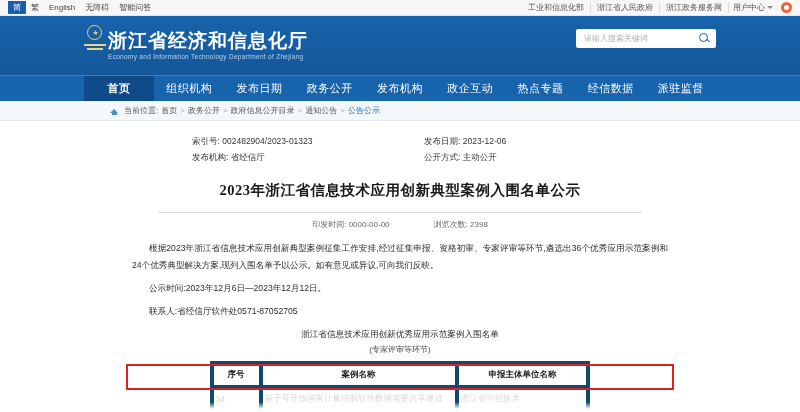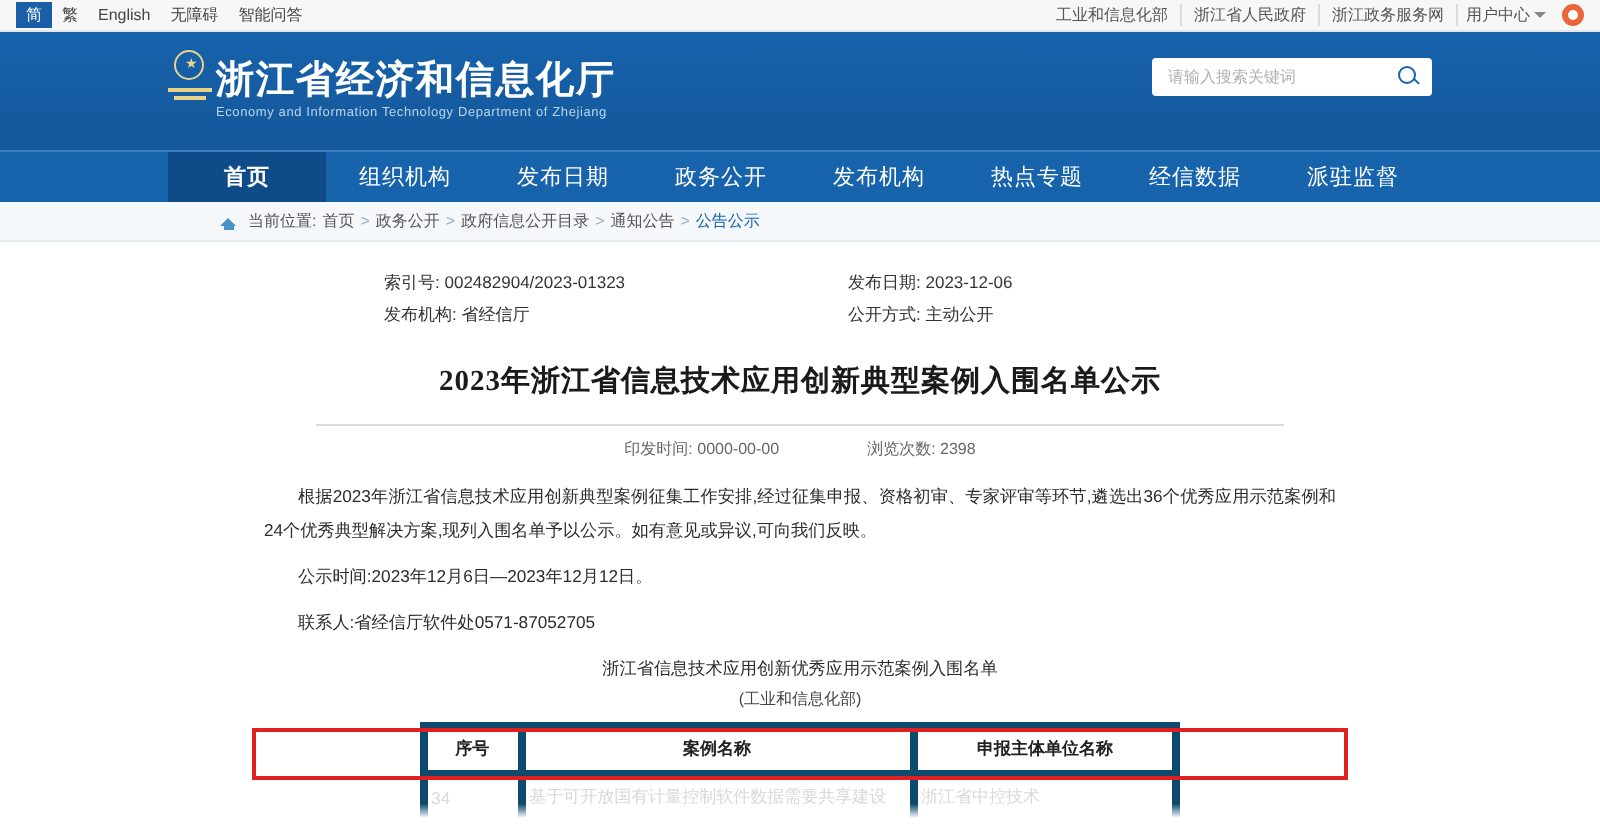--- a/index.html
+++ b/index.html
@@ -380,20 +380,21 @@
       <span class="search-ico"></span>
     </div>
   </div>
 
   <div class="mainnav">
     <div class="nav-item active">首页</div>
     <div class="nav-item">组织机构</div>
     <div class="nav-item">发布日期</div>
     <div class="nav-item">政务公开</div>
     <div class="nav-item">发布机构</div>
+    <div class="nav-item">政企互动</div>
     <div class="nav-item">热点专题</div>
     <div class="nav-item">经信数据</div>
     <div class="nav-item">派驻监督</div>
   </div>
 
   <div class="crumb-bar">
     <span class="home-ico"></span>
     <span>当前位置:</span>
     <span class="crumb-link">首页</span>
     <span class="crumb-sep">&gt;</span>
@@ -444,21 +445,21 @@
           <span>浏览次数:</span>
           <span>2398</span>
         </div>
       </div>
 
       <div class="para indent">根据2023年浙江省信息技术应用创新典型案例征集工作安排,经过征集申报、资格初审、专家评审等环节,遴选出36个优秀应用示范案例和24个优秀典型解决方案,现列入围名单予以公示。如有意见或异议,可向我们反映。</div>
       <div class="para indent">公示时间:2023年12月6日—2023年12月12日。</div>
       <div class="para indent">联系人:省经信厅软件处0571-87052705</div>
 
       <div class="table-caption">浙江省信息技术应用创新优秀应用示范案例入围名单</div>
-      <div class="table-subcaption">(工业和信息化部)</div>
+      <div class="table-subcaption">(专家评审等环节)</div>
 
       <table class="list">
         <colgroup>
             <col class="c1">
             <col class="c2">
             <col class="c3">
           </colgroup>
         <thead>
           <tr>
             <th>序号</th>

